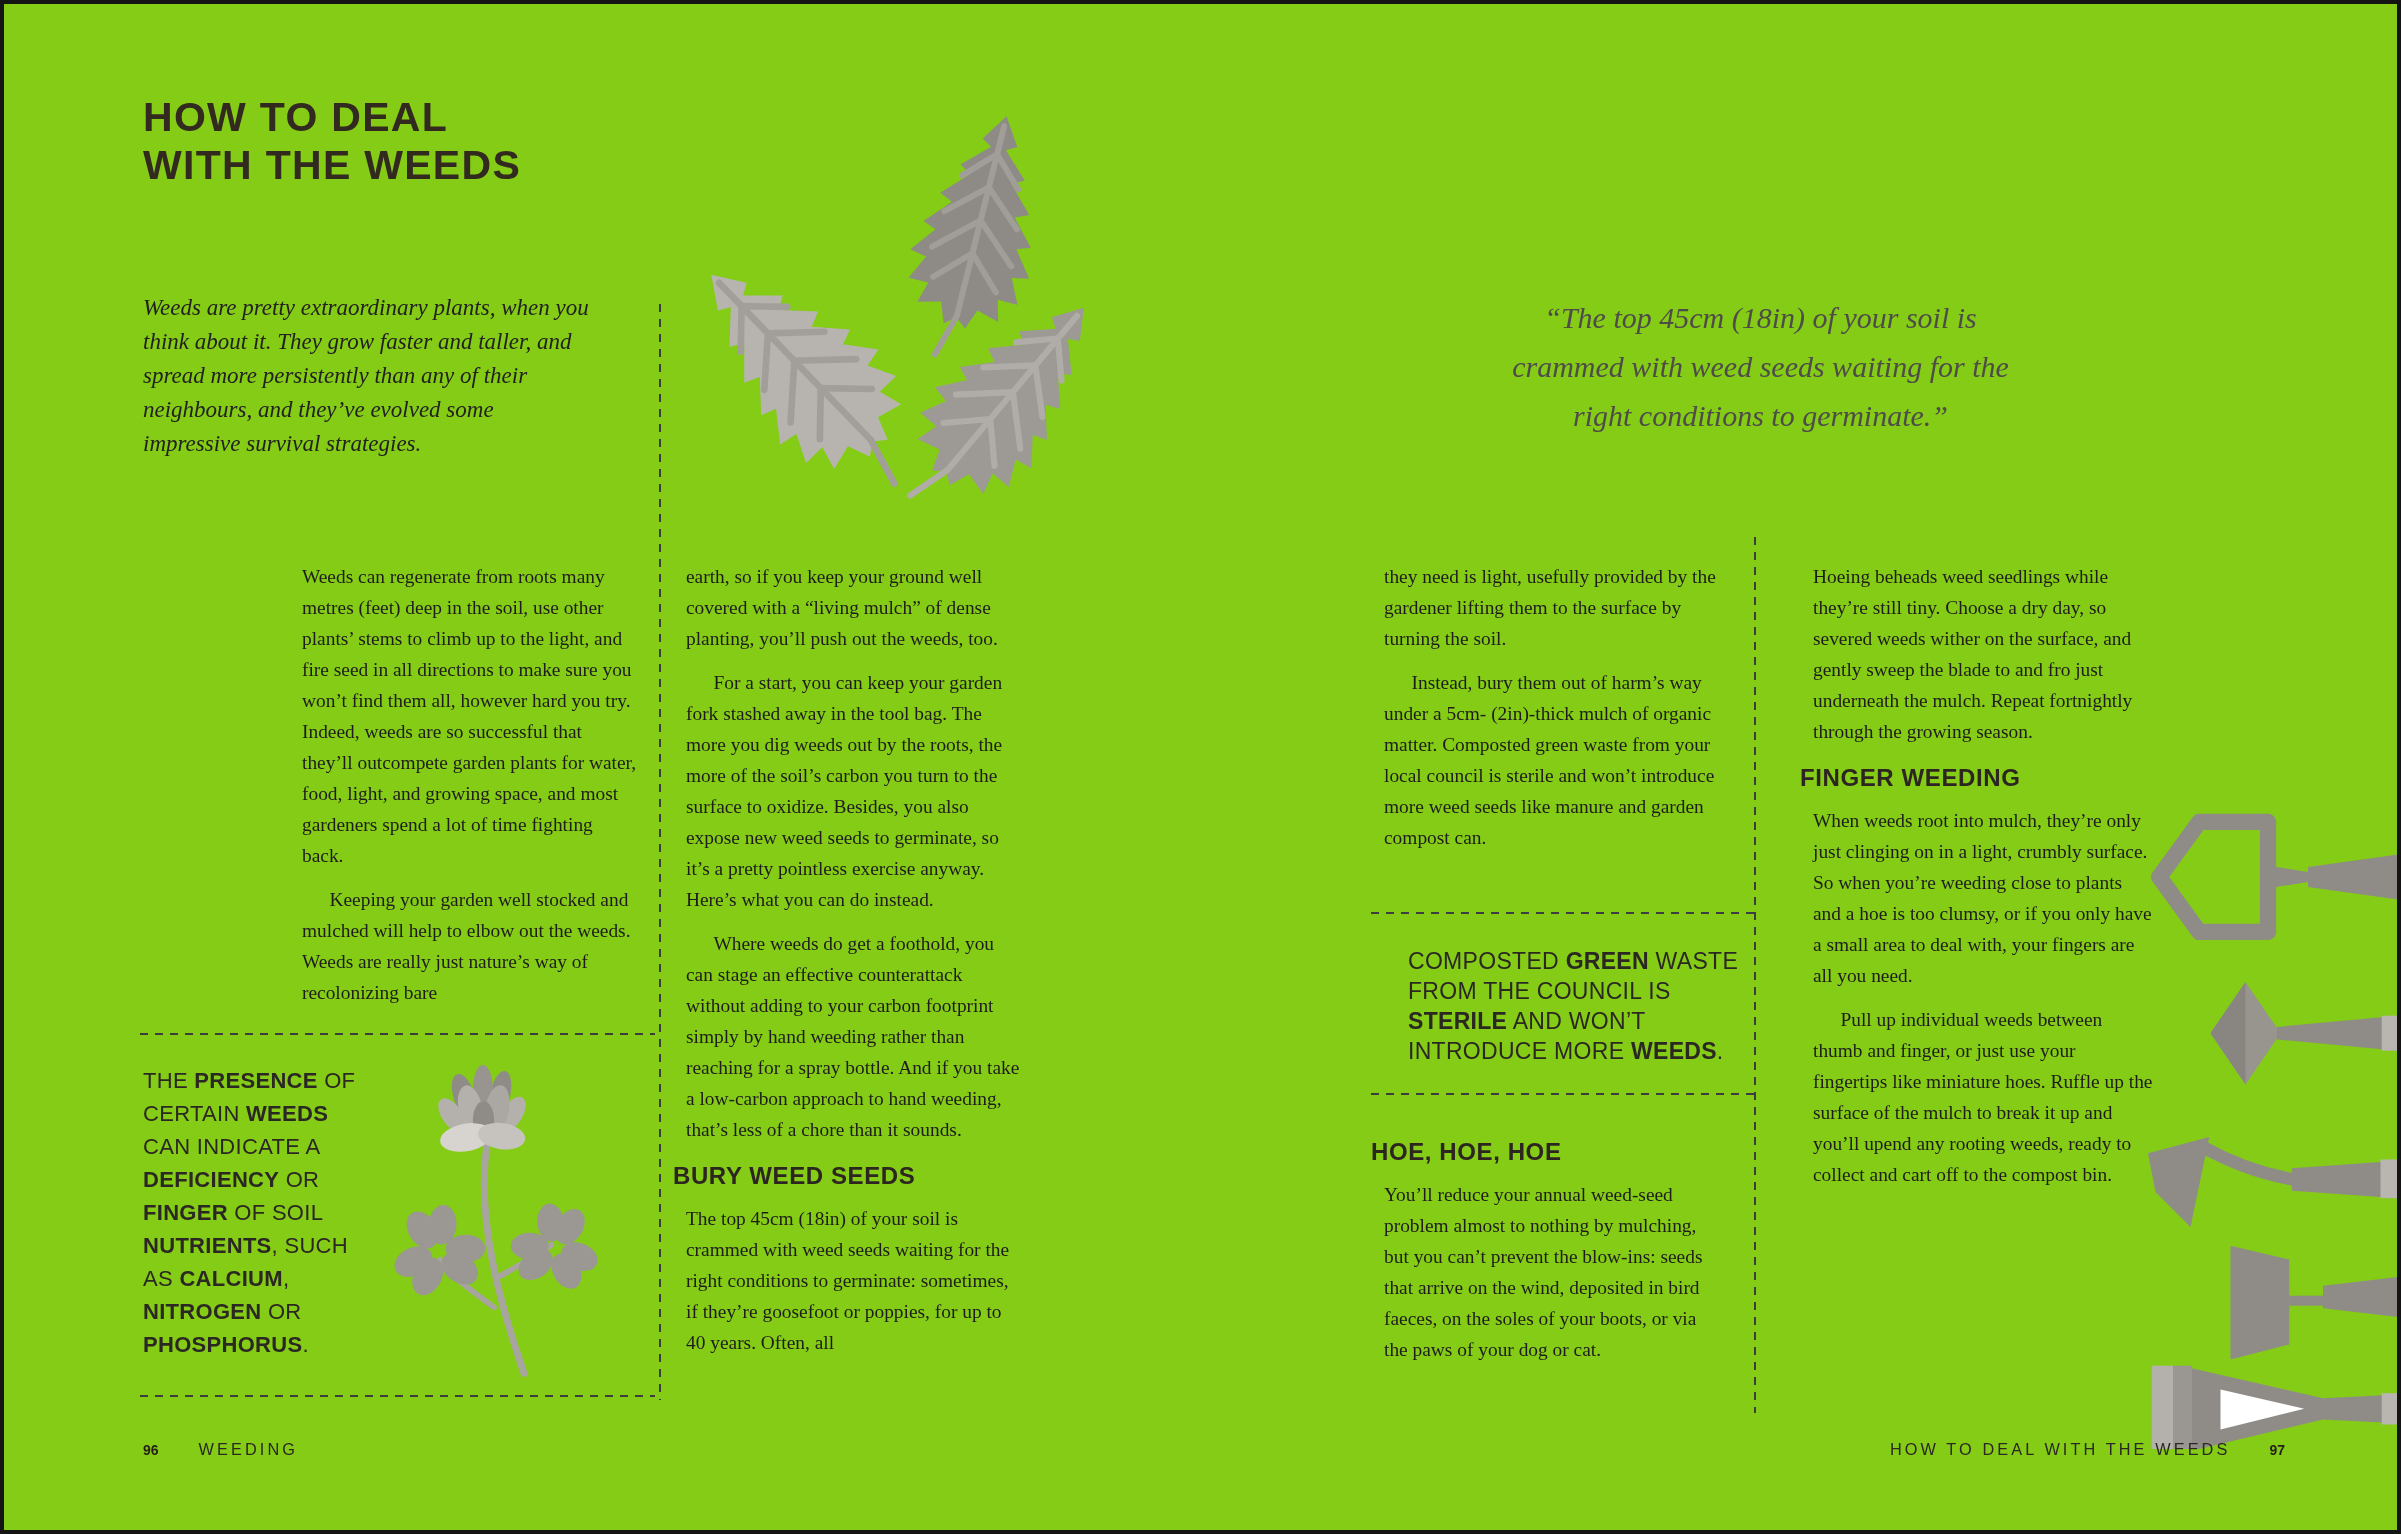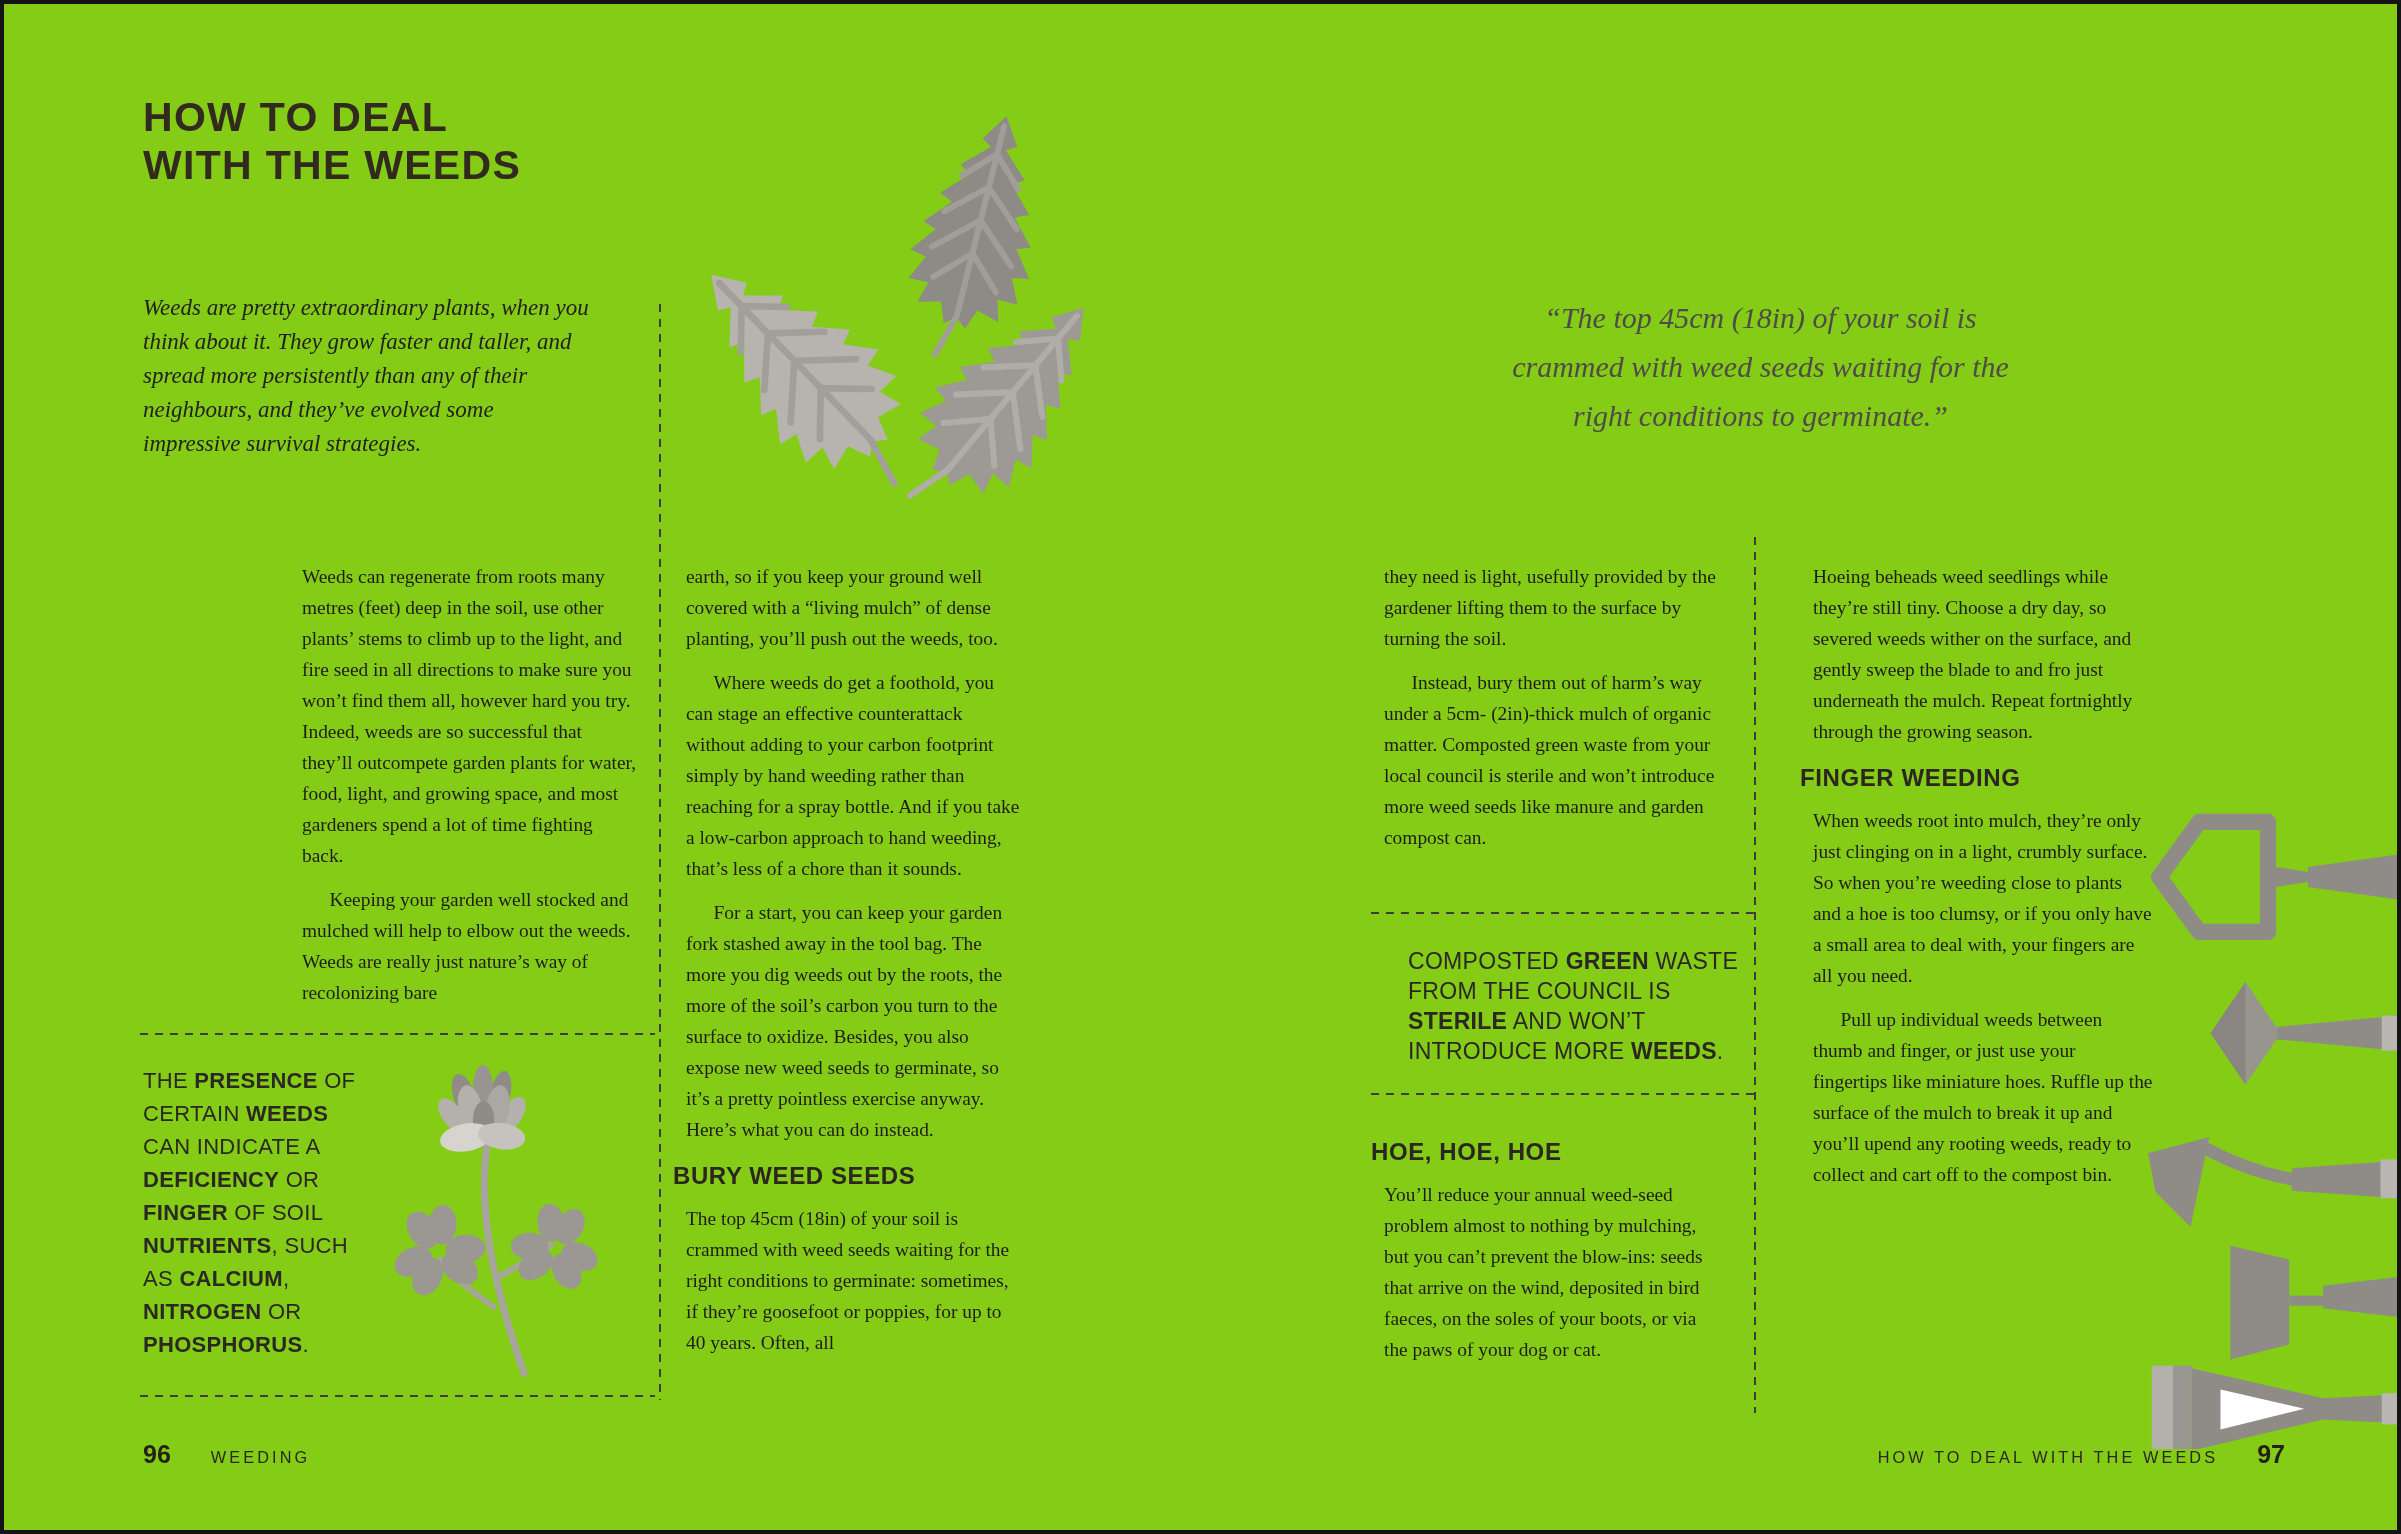--- a/index.html
+++ b/index.html
@@ -34,21 +34,21 @@
   .callout-right{font-size:23px;line-height:30px;}
   .quote{
     font-style:italic;font-size:30px;line-height:49px;color:#4e4b48;text-align:center;
   }
   .runner{
     font-family:"Liberation Sans","DejaVu Sans",sans-serif;
     font-size:16.3px;letter-spacing:3.1px;color:#2b2723;
   }
   .pagenum{
     font-family:"Liberation Sans","DejaVu Sans",sans-serif;
-    font-weight:700;font-size:25px;letter-spacing:0;color:#241f18;
+    font-weight:700;font-size:14px;letter-spacing:0;color:#241f18;
   }
   .footer{display:flex;align-items:baseline;}
 
   
   .dash-h{height:1.9px;background:repeating-linear-gradient(90deg,#3d3d3d 0 8.1px,transparent 8.1px 15px);}
   .dash-v{width:1.9px;background:repeating-linear-gradient(180deg,#3d3d3d 0 8.1px,transparent 8.1px 15px);}
 </style>
 </head>
 <body>
 
@@ -137,22 +137,22 @@
       <ellipse cx="773" cy="1790" rx="17" ry="30" fill="#8f8c88"></ellipse>
       <ellipse cx="745" cy="1818" rx="42" ry="22" fill="#d7d4d0" transform="rotate(-10 745 1818)"></ellipse>
       <ellipse cx="802" cy="1816" rx="38" ry="21" fill="#c6c3bf" transform="rotate(8 802 1816)"></ellipse>
     </g>
   </svg>
 
   <div class="abs dash-h" style="left:140px;top:1395px;width:515px;"></div>
 
   <div class="abs bodycol" style="left:673px;top:548px;width:363px;">
     <p>earth, so if you keep your ground well covered with a “living mulch” of dense planting, you’ll push out the weeds, too.</p>
+    <p class="indent">For a start, you can keep your garden fork stashed away in the tool bag. The more you dig weeds out by the roots, the more of the soil’s carbon you turn to the surface to oxidize. Besides, you also expose new weed seeds to germinate, so it’s a pretty pointless exercise anyway. Here’s what you can do instead.</p>
     <p class="indent">Where weeds do get a foothold, you can stage an effective counterattack without adding to your carbon footprint simply by hand weeding rather than reaching for a spray bottle. And if you take a low-carbon approach to hand weeding, that’s less of a chore than it sounds.</p>
-    <p class="indent">For a start, you can keep your garden fork stashed away in the tool bag. The more you dig weeds out by the roots, the more of the soil’s carbon you turn to the surface to oxidize. Besides, you also expose new weed seeds to germinate, so it’s a pretty pointless exercise anyway. Here’s what you can do instead.</p>
     <h3 class="col-heading">BURY WEED SEEDS</h3>
     <p>The top 45cm (18in) of your soil is crammed with weed seeds waiting for the right conditions to germinate: sometimes, if they’re goosefoot or poppies, for up to 40 years. Often, all</p>
   </div>
 
   <div class="abs footer" style="left:143px;top:1440px;">
     <span class="pagenum">96</span>
     <span class="runner" style="margin-left:40px;">WEEDING</span>
   </div>
 
   <div class="abs quote" style="left:1498px;top:293px;width:525px;">“The top 45cm (18in) of your soil is crammed with weed seeds waiting for the right conditions to germinate.”</div>

